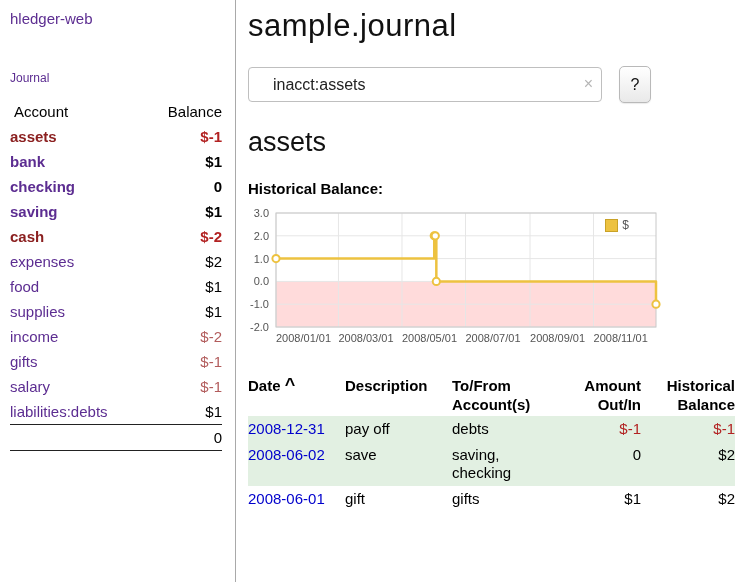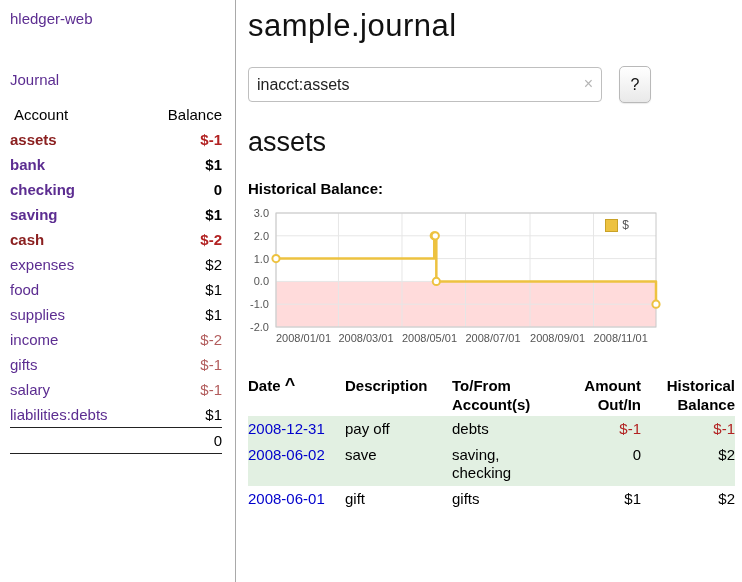--- a/index.html
+++ b/index.html
@@ -8,42 +8,42 @@
     font-family:"Liberation Sans",sans-serif;font-size:15px;
   }
   .layout{display:flex;width:742px;height:582px;}
 
   
   .sidebar{width:236px;box-sizing:border-box;border-right:1px solid #a9a9a9;padding:10px 8px 0 10px;flex:none;}
   a{text-decoration:none;cursor:pointer;}
   .pu{color:#5c2d91;}
   .dr{color:#8b2020;}
   .app-title{display:inline-block;font-size:15px;}
-  .journal-link{display:inline-block;margin-top:44px;font-size:15px;}
+  .journal-link{display:inline-block;margin-top:44px;font-size:12px;}
   table.accounts{border-collapse:collapse;width:212px;margin-top:14px;font-size:15px;}
   table.accounts th{font-weight:normal;text-align:left;padding:4px 0;}
   table.accounts th.hdr-account{padding-left:4px;}
   table.accounts th.hdr-balance{text-align:right;}
   table.accounts td{padding:4px 0;line-height:17px;}
   td.bal{text-align:right;white-space:nowrap;}
   .b{font-weight:bold;}
   .neg{color:#b22222;}
   .mneg{color:#b25c5c;}
   .i0{padding-left:10px;}
   .i1{padding-left:23px;}
   .i2{padding-left:36px;}
   tr.total-row td{border-top:1px solid #222;border-bottom:1px solid #222;}
 
   
   .main{flex:1;box-sizing:border-box;padding:6px 6px 0 12px;}
   .page-title{font-size:31px;font-weight:normal;color:#111;margin:2px 0 0 0;letter-spacing:0.5px;}
   .search-row{display:flex;align-items:center;margin-top:22px;}
   .search-box{position:relative;width:354px;flex:none;}
   input.search-input{
-    box-sizing:border-box;width:354px;height:35px;padding:5px 28px 5px 8px;
+    box-sizing:border-box;width:354px;height:35px;padding:5px 28px 5px 24px;
     font-size:16px;font-family:"Liberation Sans",sans-serif;color:#222;
     border:1px solid #bfbfbf;border-radius:4px;outline:none;
   }
   .clear-icon{position:absolute;right:9px;top:8px;color:#b5b5b5;font-size:16px;cursor:pointer;}
   .btn{
     height:37px;font-size:16px;font-family:"Liberation Sans",sans-serif;color:#111;
     border:1px solid #b9b9b9;border-radius:5px;
     background:linear-gradient(#ffffff,#e9e9e9);
     box-shadow:0 1px 1px rgba(0,0,0,0.08);cursor:pointer;
   }

